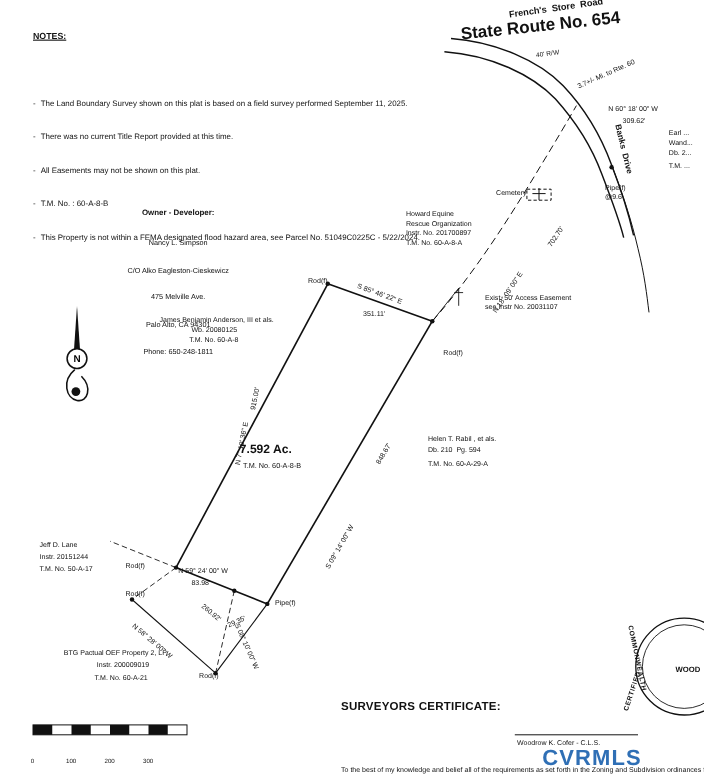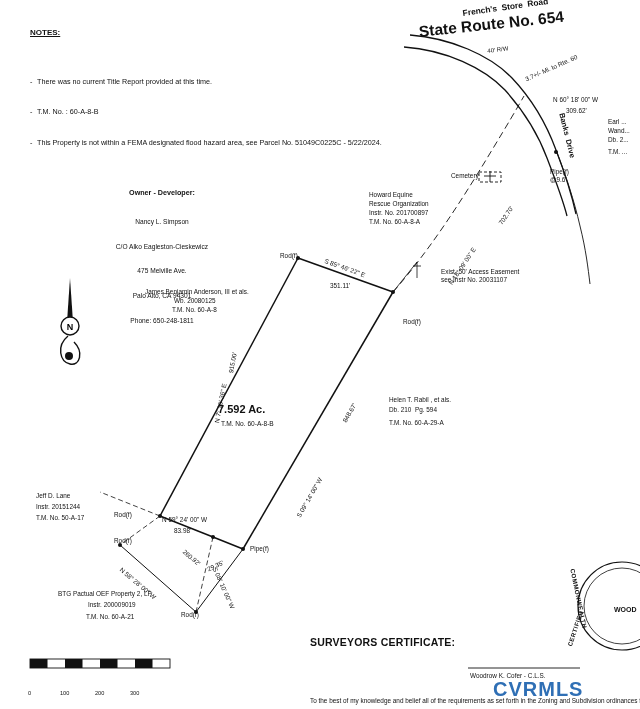--- a/index.html
+++ b/index.html
@@ -6,21 +6,21 @@
   body{
     width:640px;height:709px;background:#ffffff;
     font-family:"Liberation Sans", sans-serif;
     color:#111;position:relative;overflow:hidden;
   }
   .sheet{position:absolute;left:0;top:0;width:640px;height:709px;}
   svg.plat{position:absolute;left:0;top:0;width:640px;height:709px;}
   .txt{position:absolute;white-space:pre;line-height:1.25;}
   
   #notes{left:30px;top:10px;width:230px;font-size:7.2px;}
-  #notes .hd{font-weight:bold;font-size:8px;margin-bottom:3px;text-decoration:underline;}
+  #notes .hd{font-weight:bold;font-size:8px;margin-bottom:15px;text-decoration:underline;}
   #notes ul{list-style:none;margin:0;padding:0;}
   #notes li{position:relative;padding-left:7px;margin-bottom:3.4px;}
   #notes li:before{content:"-";position:absolute;left:0;top:0;}
   
   #owner{left:92px;top:172px;width:140px;font-size:6.6px;text-align:center;}
   #owner .hd{font-weight:bold;font-size:7.2px;margin-bottom:4px;}
   
   .lbl{font-size:6.4px;}
   
   #acre{left:218px;top:403px;font-size:11px;font-weight:bold;text-align:right;}
@@ -122,21 +122,23 @@
       <rect x="100" y="659" width="17.5" height="9" fill="#111"></rect>
       <rect x="135" y="659" width="17.5" height="9" fill="#111"></rect>
     </g>
 
     <path d="M468 668 L 580 668" stroke="#111" stroke-width="0.9"></path>
   </svg>
 
   <div class="txt" id="notes">
     <div class="hd">NOTES:</div>
     <ul>
+      <li>The Land Boundary Survey shown on this plat is based on a field survey performed September 11, 2025.</li>
       <li>There was no current Title Report provided at this time.</li>
+      <li>All Easements may not be shown on this plat.</li>
       <li>T.M. No. : 60-A-8-B</li>
       <li>This Property is not within a FEMA designated flood hazard area, see Parcel No. 51049C0225C - 5/22/2024.</li>
     </ul>
   </div>
 
   <div class="txt" id="owner">
     <div class="hd">Owner - Developer:</div>
     <div>Nancy L. Simpson</div>
     <div>C/O Alko Eagleston-Cieskewicz</div>
     <div>475 Melville Ave.</div>

